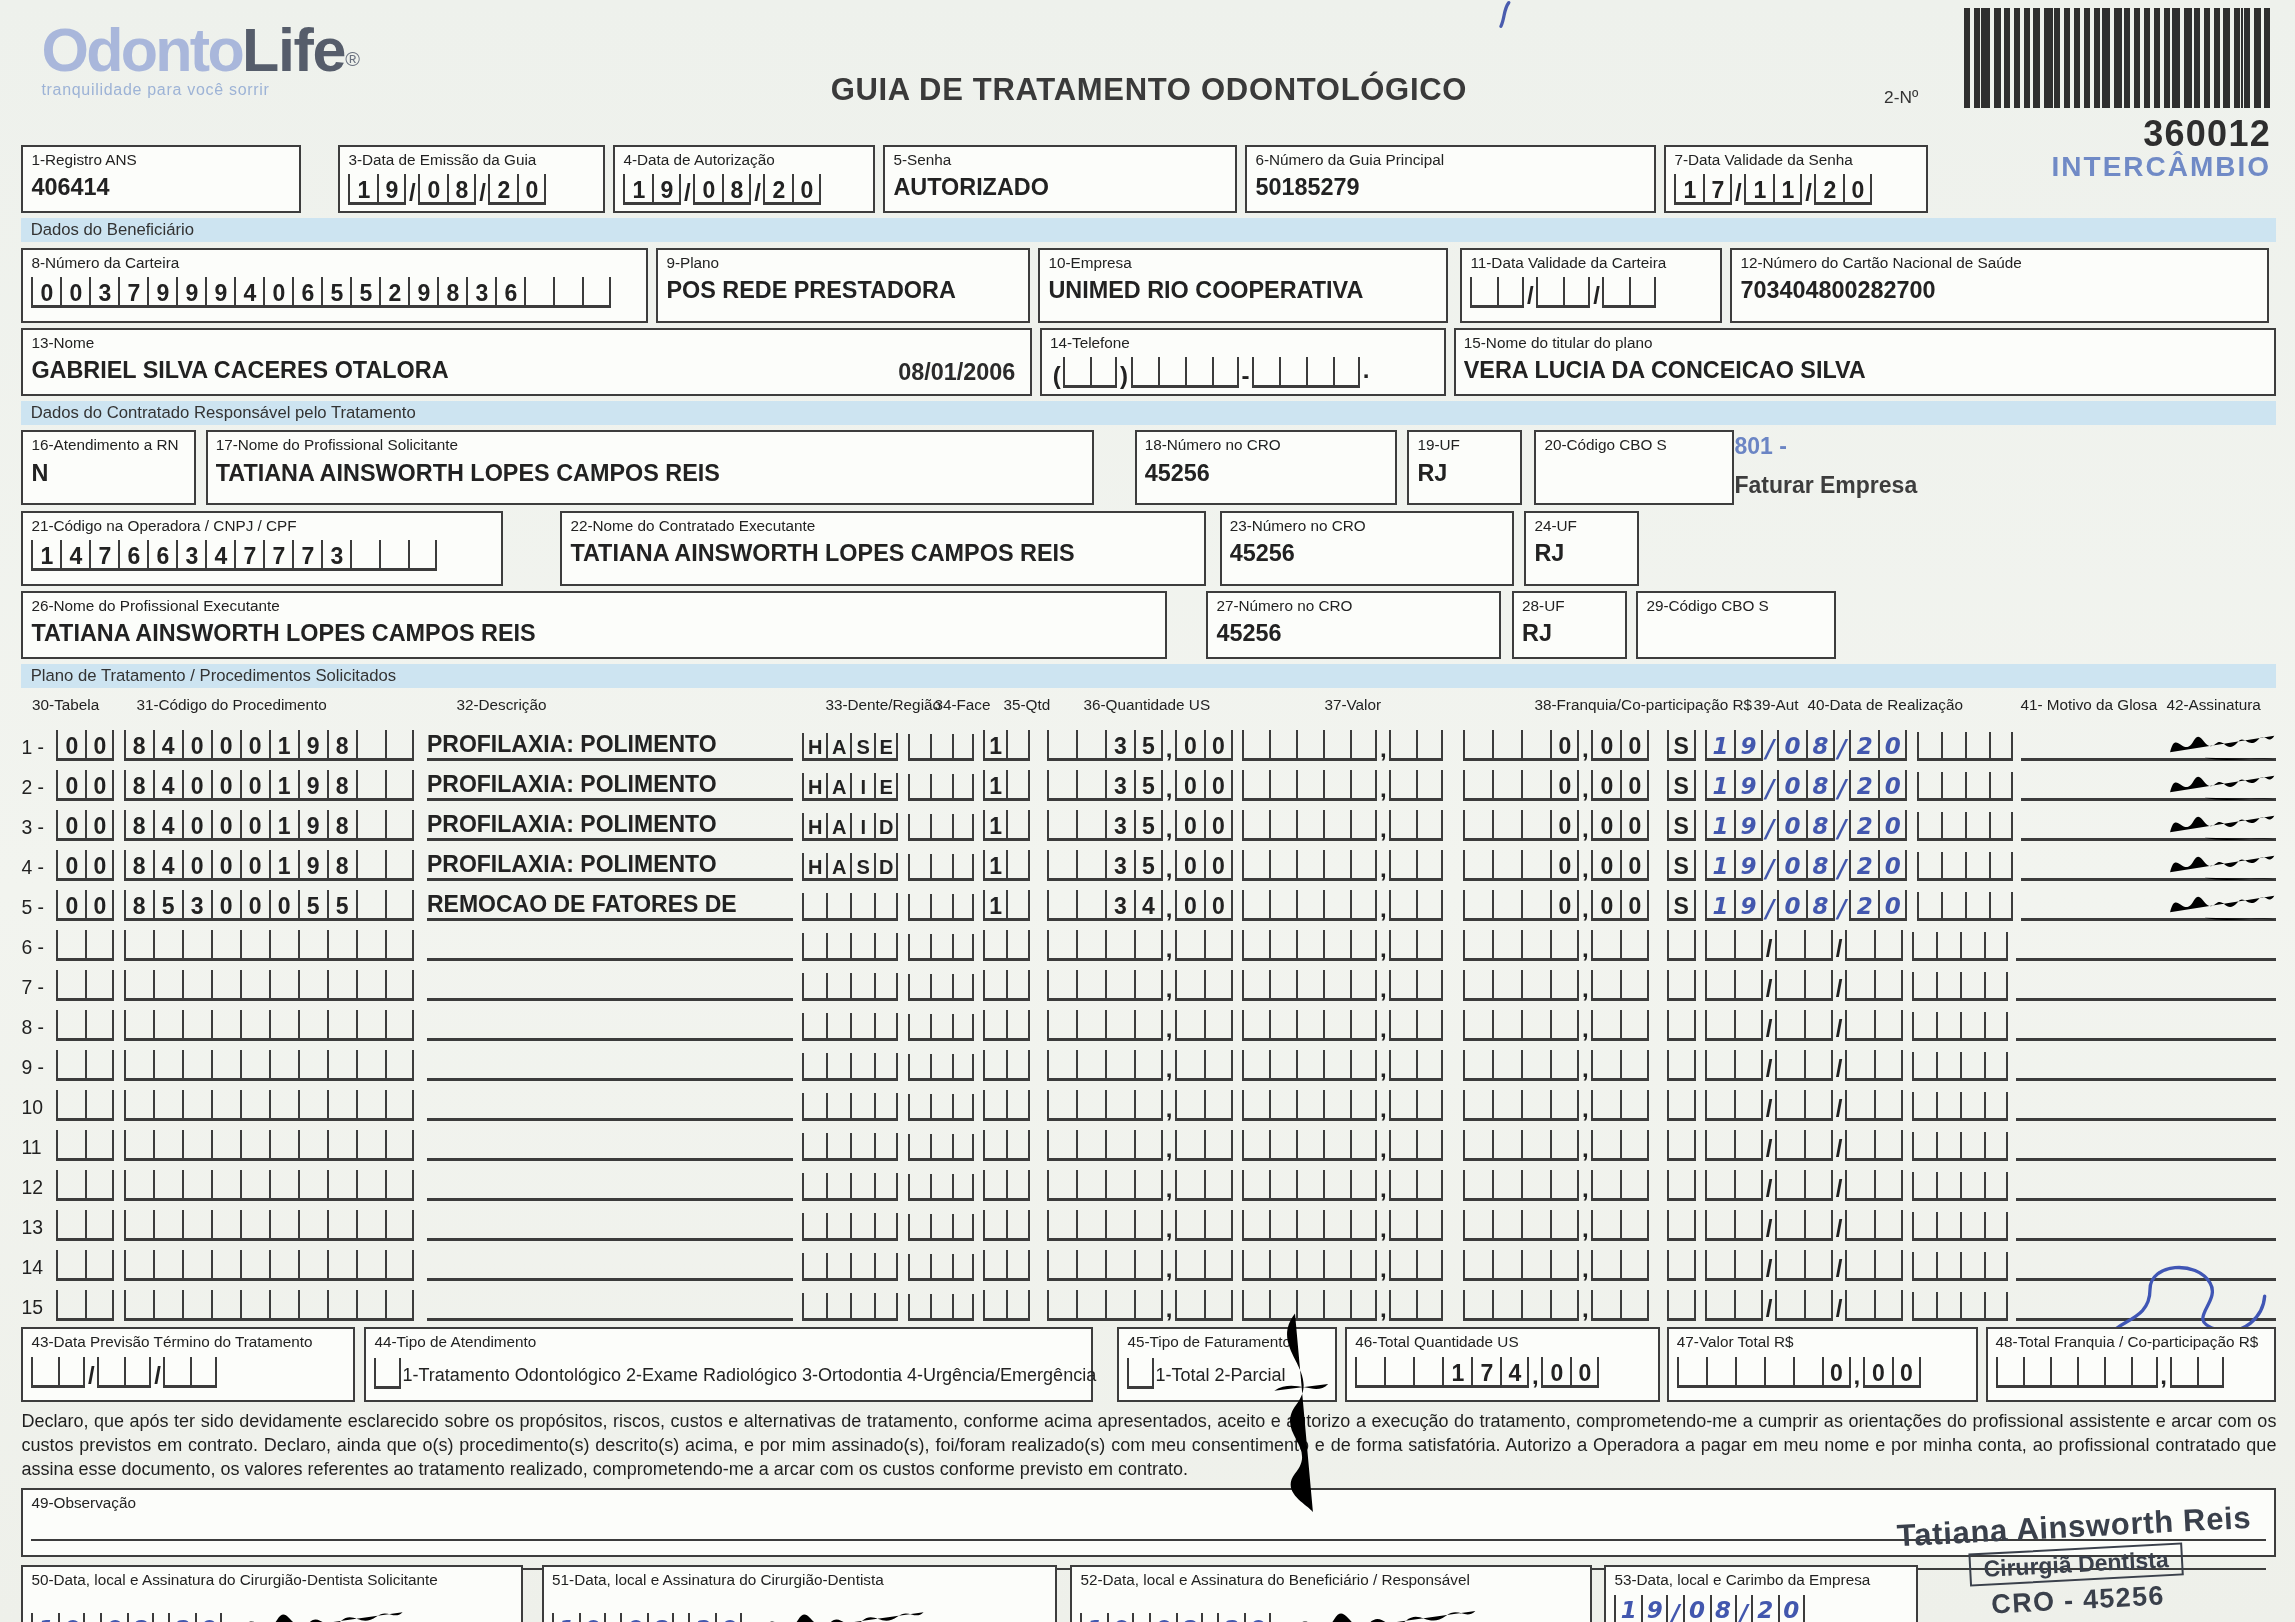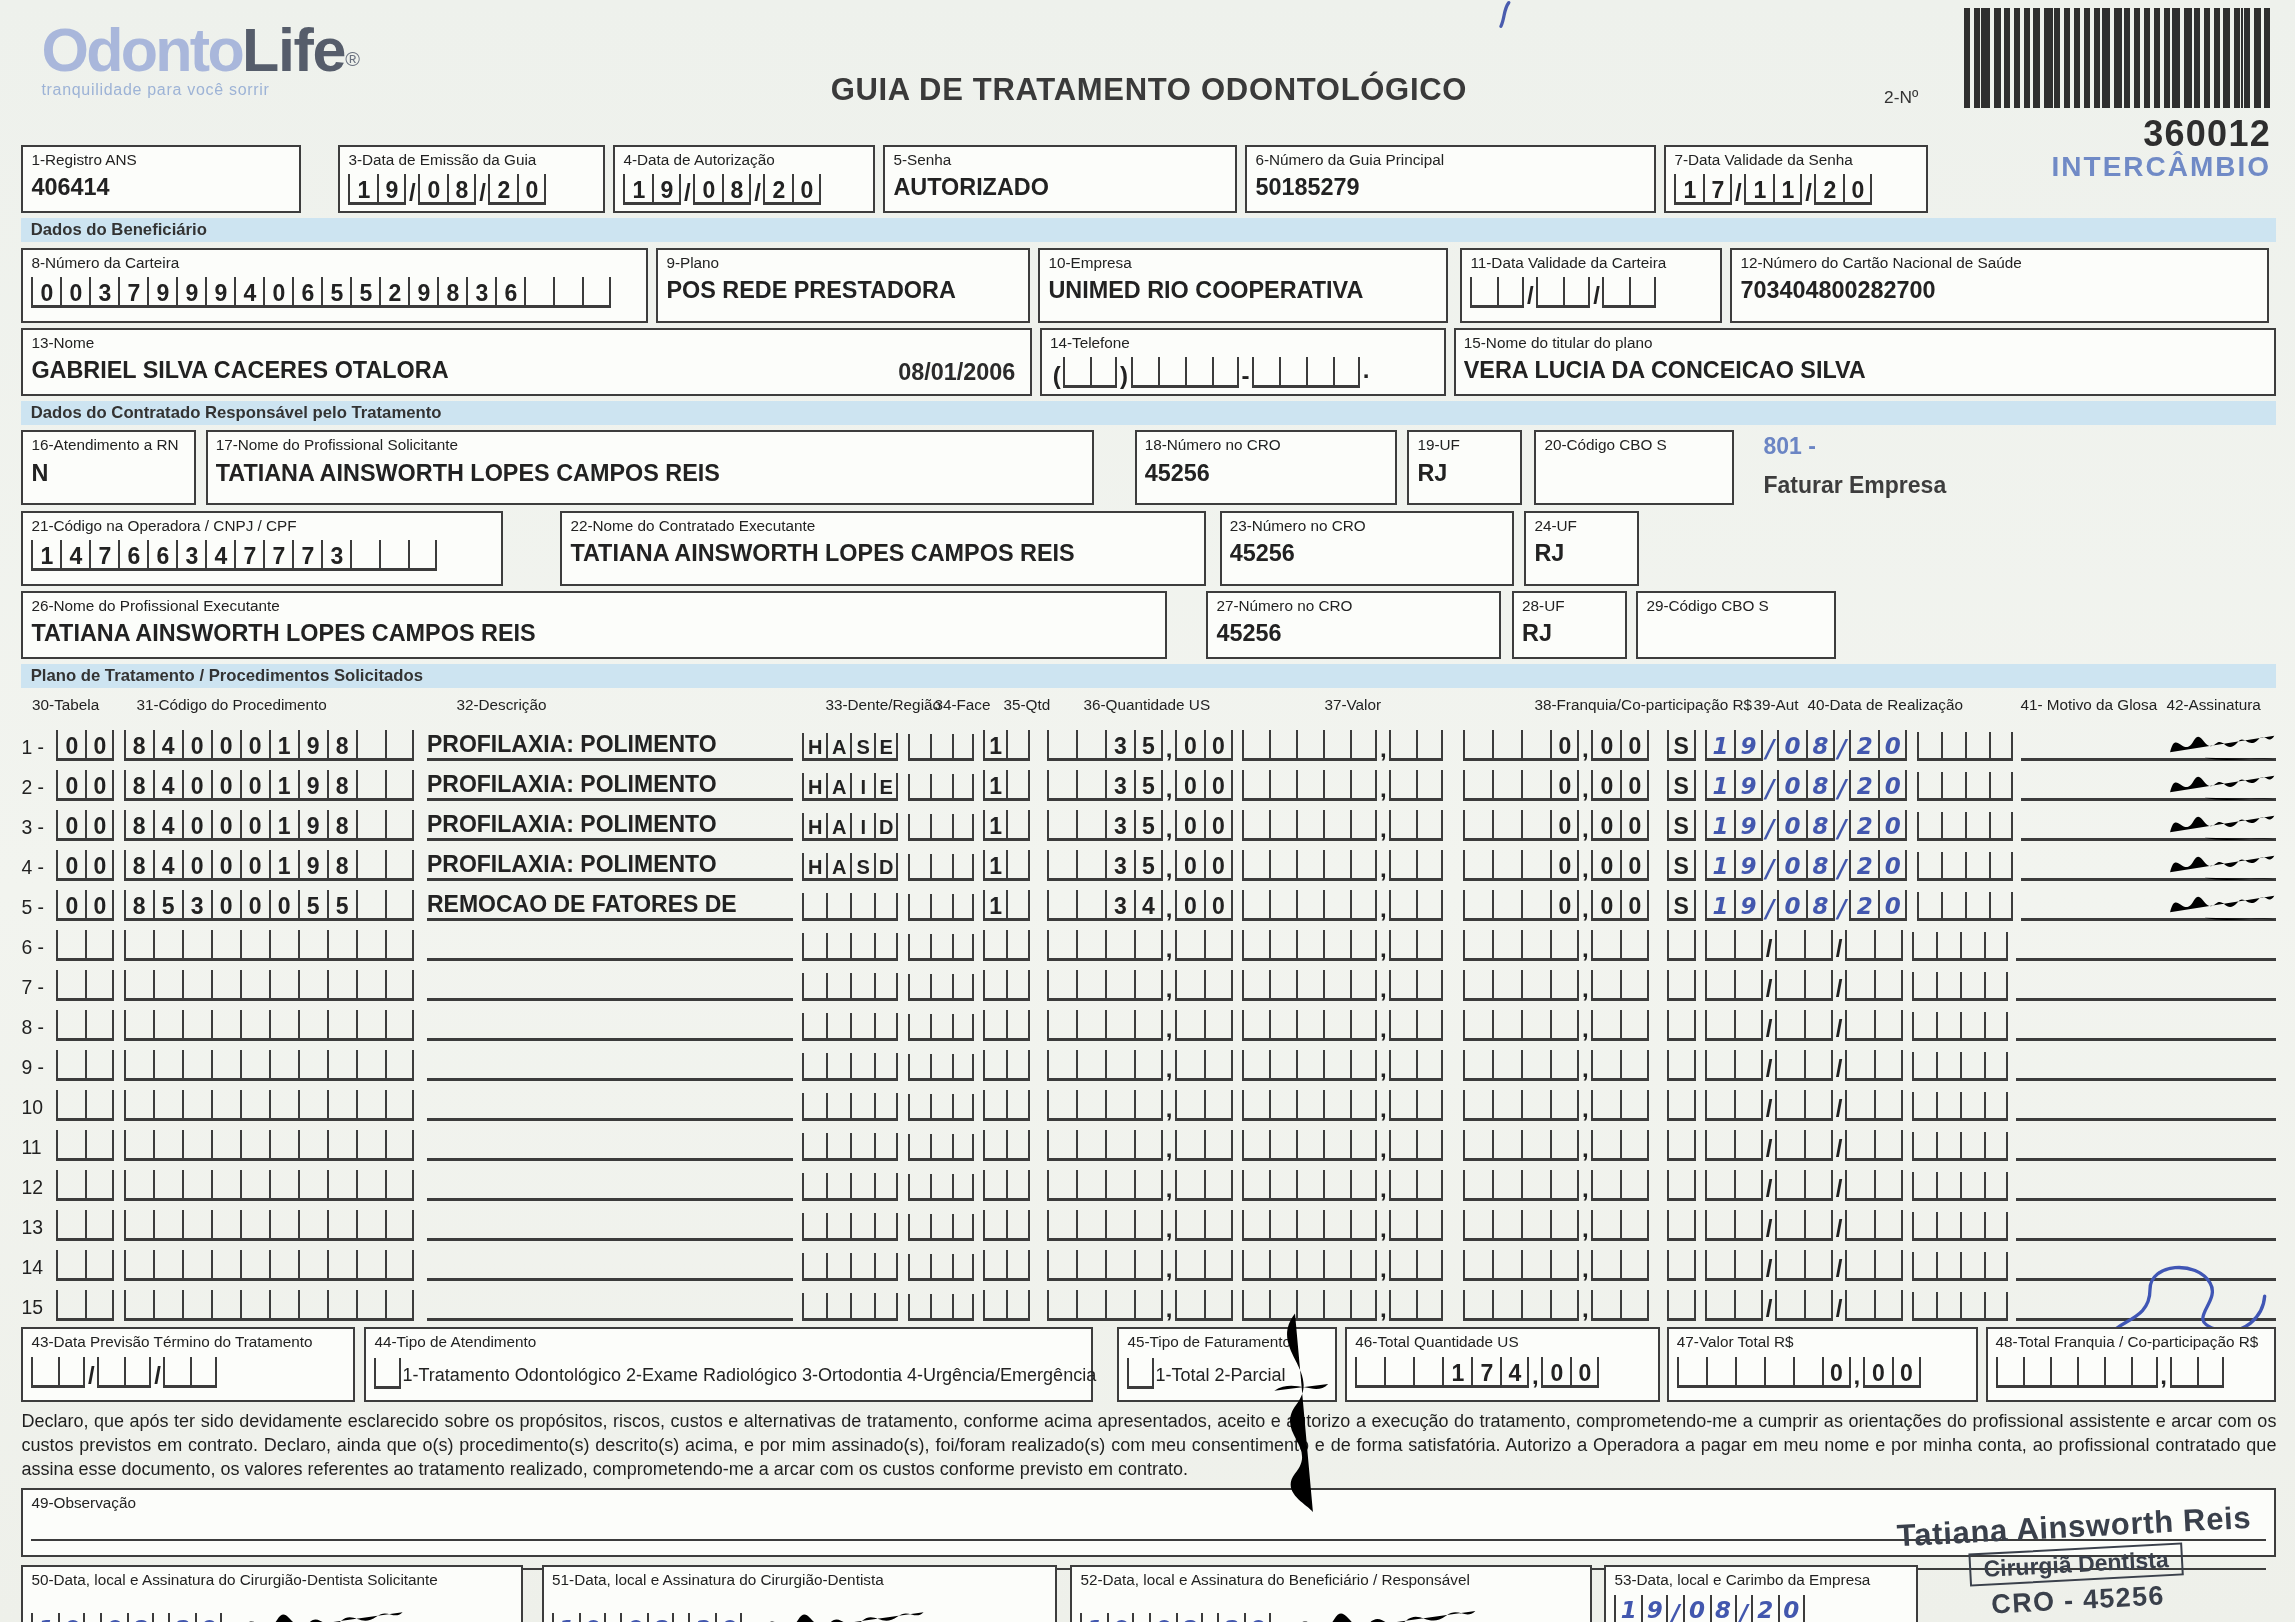--- a/index.html
+++ b/index.html
@@ -27,21 +27,21 @@
   #bcstamp{font-size:28px;font-weight:bold;color:#5b79c0;letter-spacing:2px;margin-top:-4px;opacity:.85;}
   #penmark{position:absolute;left:1468px;top:0px;}
 
   
   .frow{display:flex;align-items:stretch;}
   .fbox{box-sizing:border-box;background:#fcfdfa;border:2.7px solid #3d3d3d;
         padding:4px 8px 5.3px;position:relative;}
   .flabel{font-size:15.3px;color:#222;white-space:nowrap;}
   .fvalue{font-size:23.4px;color:#222;font-weight:600;margin-top:5.3px;white-space:nowrap;}
   .band{height:24px;background:#cde4f1;display:flex;align-items:center;
-        padding-left:9.3px;font-size:16.7px;color:#333;margin:5.3px 0;font-weight:bold;}
+        padding-left:9.3px;font-size:16.7px;color:#333;margin:5.3px 0;}
 
   
   .comb{display:inline-flex;align-items:flex-end;}
   .comb .cell{box-sizing:border-box;width:31px;height:31px;
         border-left:2px solid #3c3c3c;border-bottom:3.3px solid #3c3c3c;
         display:flex;align-items:flex-end;justify-content:center;
         font-size:23px;line-height:1.05;color:#222;font-weight:600;}
   .comb .cell.gend{border-right:2px solid #3c3c3c;}
   .comb .sep{font-size:24px;font-weight:600;color:#222;padding:0 2.7px;line-height:1;}
   .comb.hw.filled .cell,.comb.hw.filled .sep{color:#4257ae;font-style:italic;font-family:"DejaVu Sans",sans-serif;}
@@ -58,21 +58,21 @@
   #f5{width:354px;margin-left:8px}#f6{width:411px;margin-left:8px}#f7{width:264px;margin-left:8px}
   
   #f8{width:627px}#f9{width:374px;margin-left:8px}#f10{width:410px;margin-left:8px}
   #f11{width:262px;margin-left:12px}#f12{width:539px;margin-left:8px}
   
   #f13{width:1011px}#f14{width:406px;margin-left:8px}#f15{width:823px;margin-left:8px}
   #f13 .dateRight{position:absolute;right:14.7px;bottom:8px;font-size:23.4px;font-weight:600;}
   
   #f16{width:175px}#f17{width:888px;margin-left:9.3px}#f18{width:262px;margin-left:41px}
   #f19{width:115px;margin-left:10.7px}#f20{width:200px;margin-left:12px}
-  #note801{margin-left:29px;padding-top:2.7px;}
+  #note801{padding-top:2.7px;}
   #note801 .n1{font-size:23px;color:#6b85c4;font-weight:600;}
   #note801 .n2{font-size:23px;color:#3d3d3d;font-weight:600;margin-top:12px;}
   
   #f21{width:482px}#f22{width:646px;margin-left:57px}#f23{width:294px;margin-left:13.3px}
   #f24{width:115px;margin-left:10.7px}#f25{width:200px;margin-left:9.3px}
   
   #f26{width:1146px}#f27{width:295px;margin-left:39px}#f28{width:115px;margin-left:10.7px}
   #f29{width:200px;margin-left:9.3px}
 
   .h100{height:68px}.h110{height:75px}

